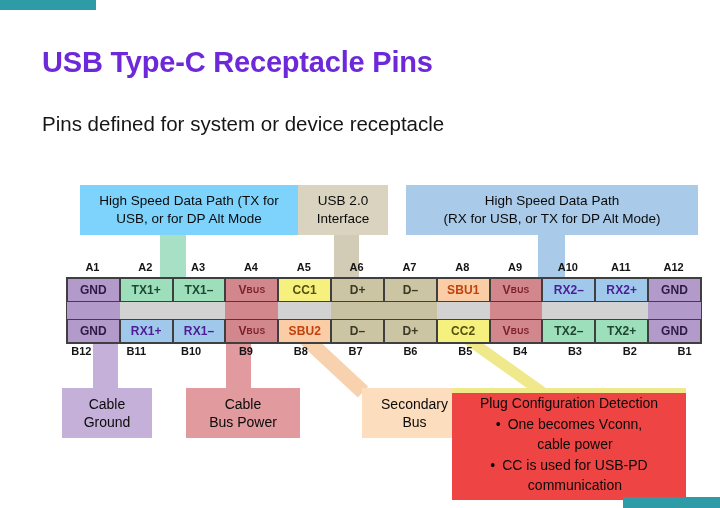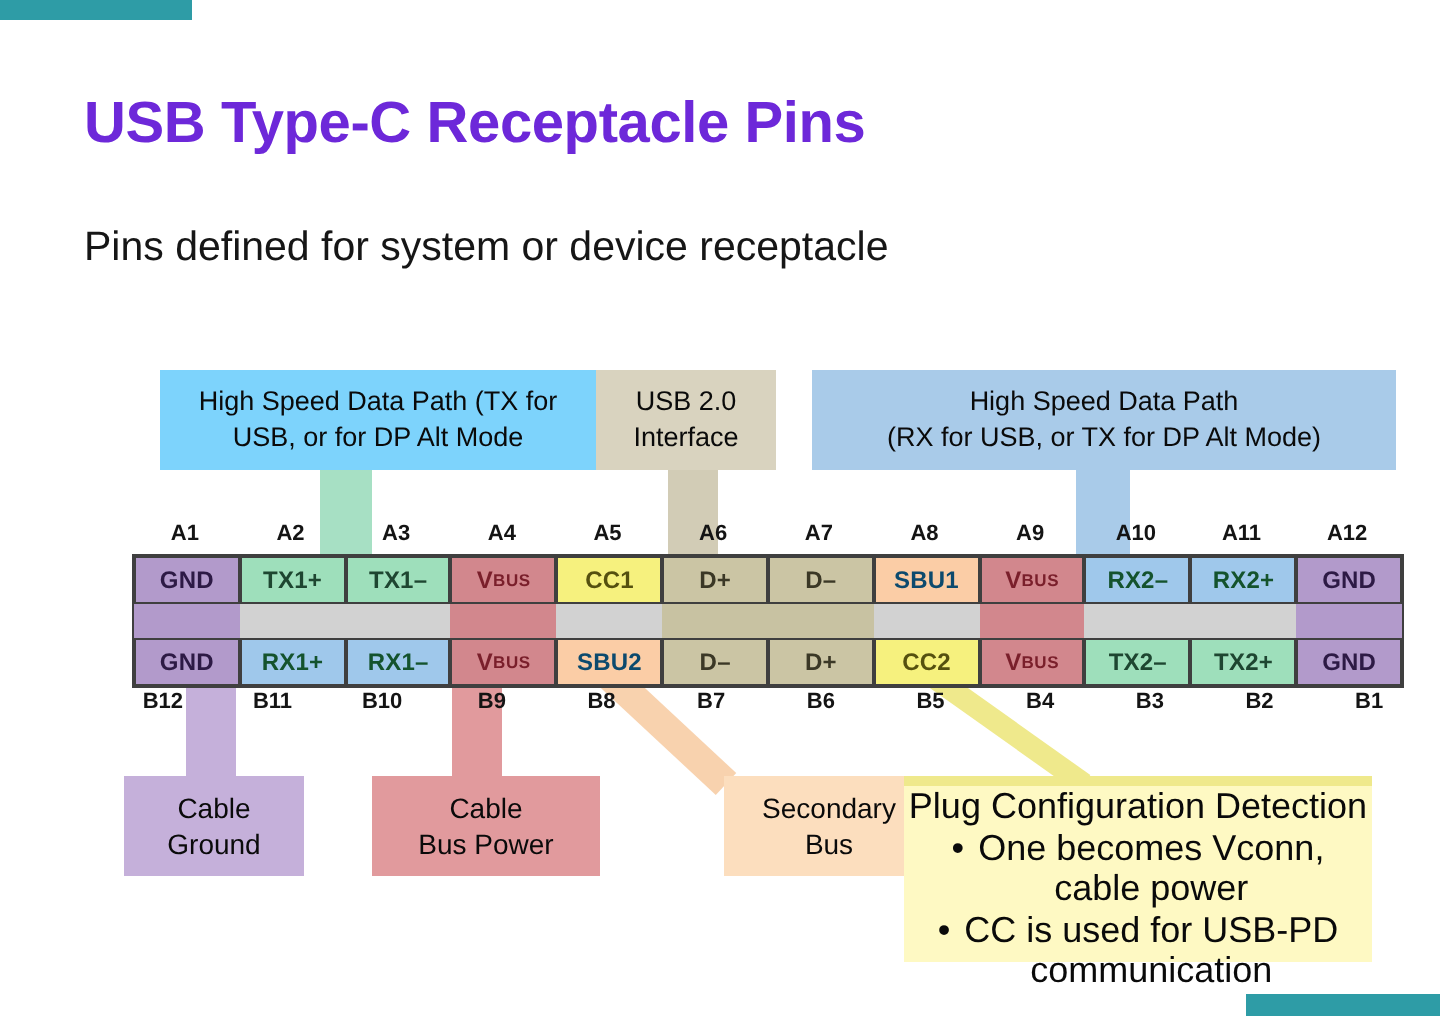--- a/index.html
+++ b/index.html
@@ -17,22 +17,22 @@
   
   .callout{position:absolute;display:flex;align-items:center;justify-content:center;text-align:center;
            white-space:pre-line;font-size:13.5px;line-height:18.5px;color:#0a0a0a;z-index:2;}
   .co-tx{left:48px;top:185px;width:218px;height:50px;background:#7dd3fc;margin-left:32px;}
   .co-usb2{left:298px;top:185px;width:90px;height:50px;background:#D9D3BF;}
   .co-rx{left:406px;top:185px;width:292px;height:50px;background:#A9CBE9;}
   .co-ground{left:62px;top:388px;width:90px;height:50px;background:#C5B0DA;font-size:14px;}
   .co-power{left:186px;top:388px;width:114px;height:50px;background:#E19A9D;font-size:14px;}
   .co-sbus{left:330px;top:388px;width:105px;height:50px;background:#FCDEBE;font-size:14px;margin-left:32px;}
 
-  .co-plug{position:absolute;left:452px;top:388px;width:234px;height:93px;background:#fef9c3;z-index:2;
-           font-size:18px;line-height:20.5px;color:#0a0a0a;text-align:center;padding-top:5px;box-sizing:border-box;}
+  .co-plug{position:absolute;left:452px;top:388px;width:234px;height:112px;background:#ef4444;z-index:2;
+           font-size:14px;line-height:20.5px;color:#0a0a0a;text-align:center;padding-top:5px;box-sizing:border-box;}
   .plug-strip{position:absolute;left:0;top:0;width:100%;height:5px;background:#EFE98C;}
   .bullet{display:flex;justify-content:center;gap:7px;}
   .bullet .dot{flex:none;}
   .bullet .btxt{white-space:pre-line;}
 
   
   .stem{position:absolute;z-index:1;}
   .st-green{left:160px;top:234px;width:26px;height:44px;background:#A7E0C4;}
   .st-tan{left:334px;top:234px;width:25px;height:44px;background:#D2CCB6;}
   .st-blue{left:538px;top:234px;width:27px;height:44px;background:#A9CBE9;}
@@ -48,25 +48,25 @@
   .plabel{text-align:center;font-size:11px;font-weight:700;color:#141414;line-height:16px;}
   .pintable{position:absolute;left:66px;top:277px;width:634px;border:1.5px solid #3F3F3F;z-index:3;background:#D2D2D2;}
   .pin{border:1px solid #3F3F3F;height:22px;display:flex;align-items:center;justify-content:center;
        font-weight:700;font-size:12px;letter-spacing:0.1px;}
   .midcell{height:17px;border:none;}
   .vbus-small{font-size:8.5px;letter-spacing:0.3px;}
 
   
   .c-gnd{background:#B29ACB;color:#2D1A45;}
   .c-tx{background:#9EDFBB;color:#1E4631;}
-  .c-rx{background:#9FC8EB;color:#14532d;text-align:center;}
+  .c-rx{background:#9FC8EB;color:#4c1d95;text-align:center;}
   .c-vbus{background:#D2878D;color:#7A1F2B;}
   .c-cc{background:#F6F17E;color:#55500F;}
   .c-d{background:#CBC5A4;color:#3B3826;}
-  .c-sbu{background:#FBCDA6;color:#0c4a6e;}
+  .c-sbu{background:#FBCDA6;color:#c2410c;}
   .m-gnd{background:#B29ACB;}
   .m-vbus{background:#D2878D;}
   .m-d{background:#C8C2A2;}
   .m-plain{background:#D2D2D2;}
 </style>
 </head>
 <body>
 
 <div class="stage">
 

